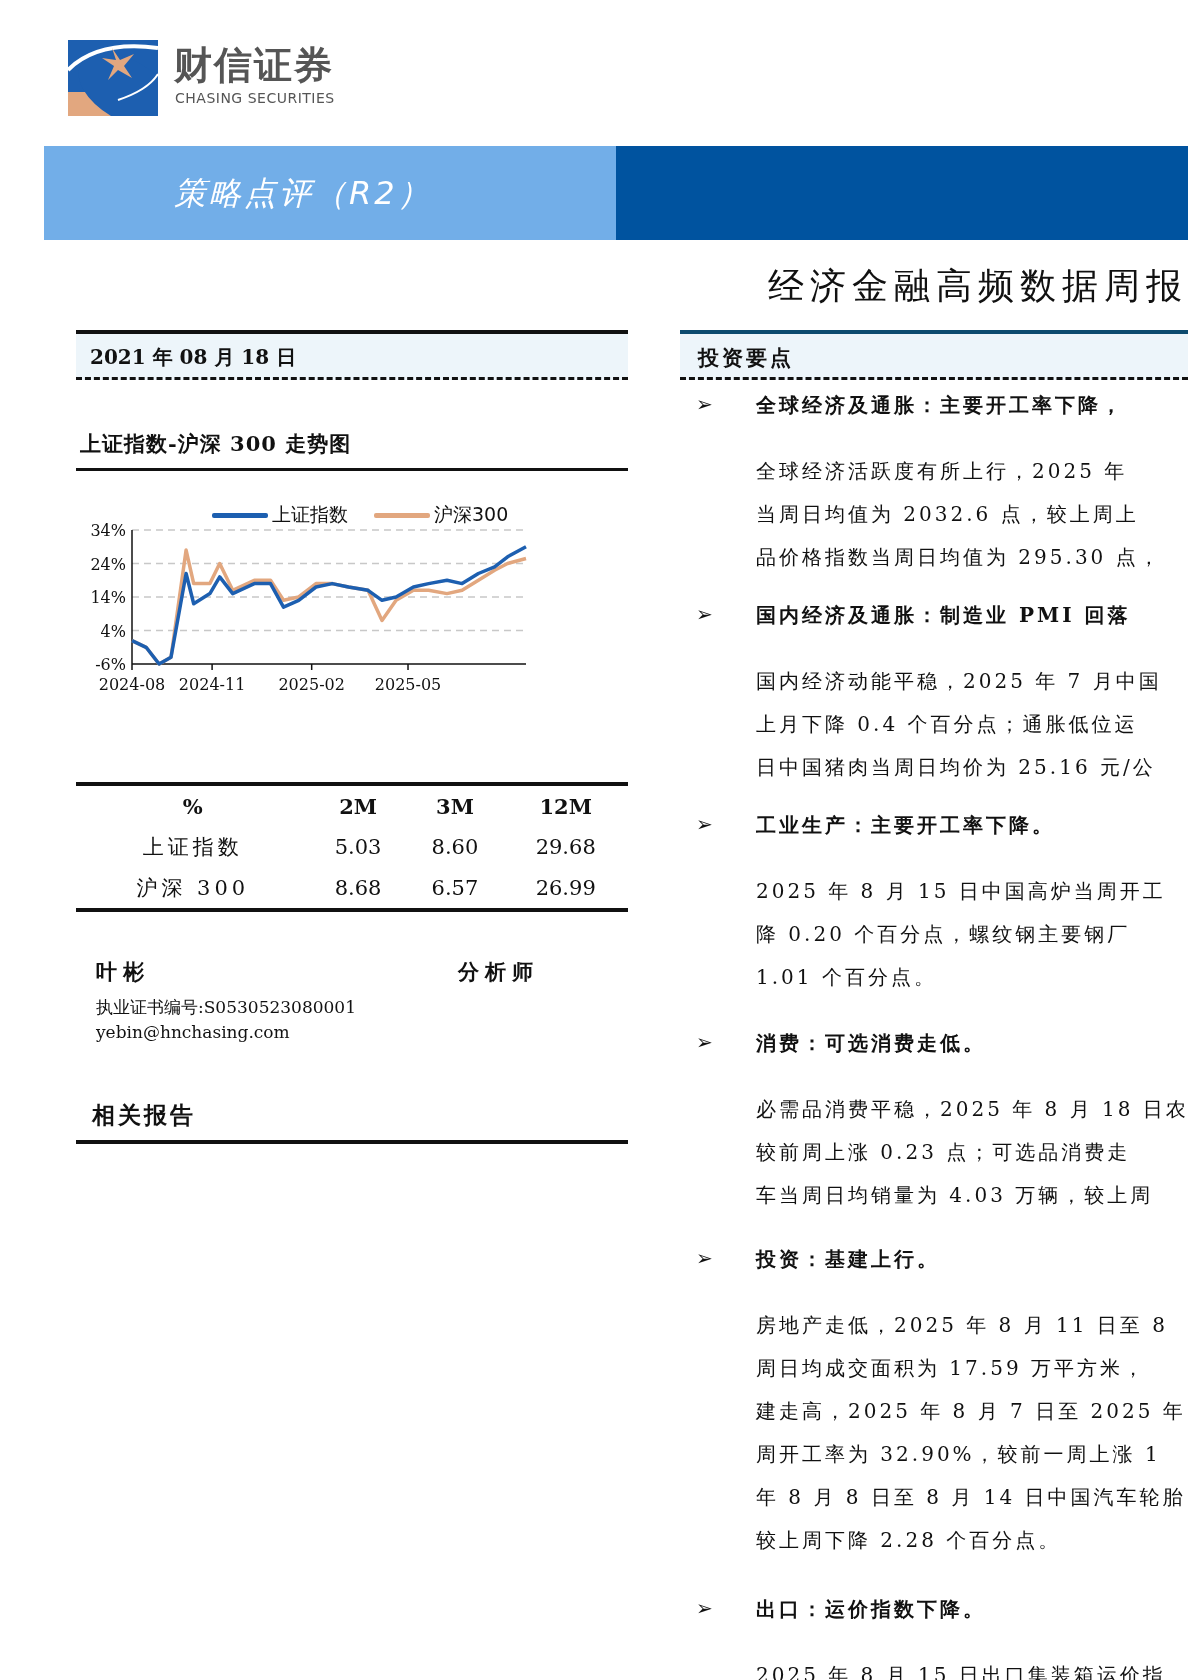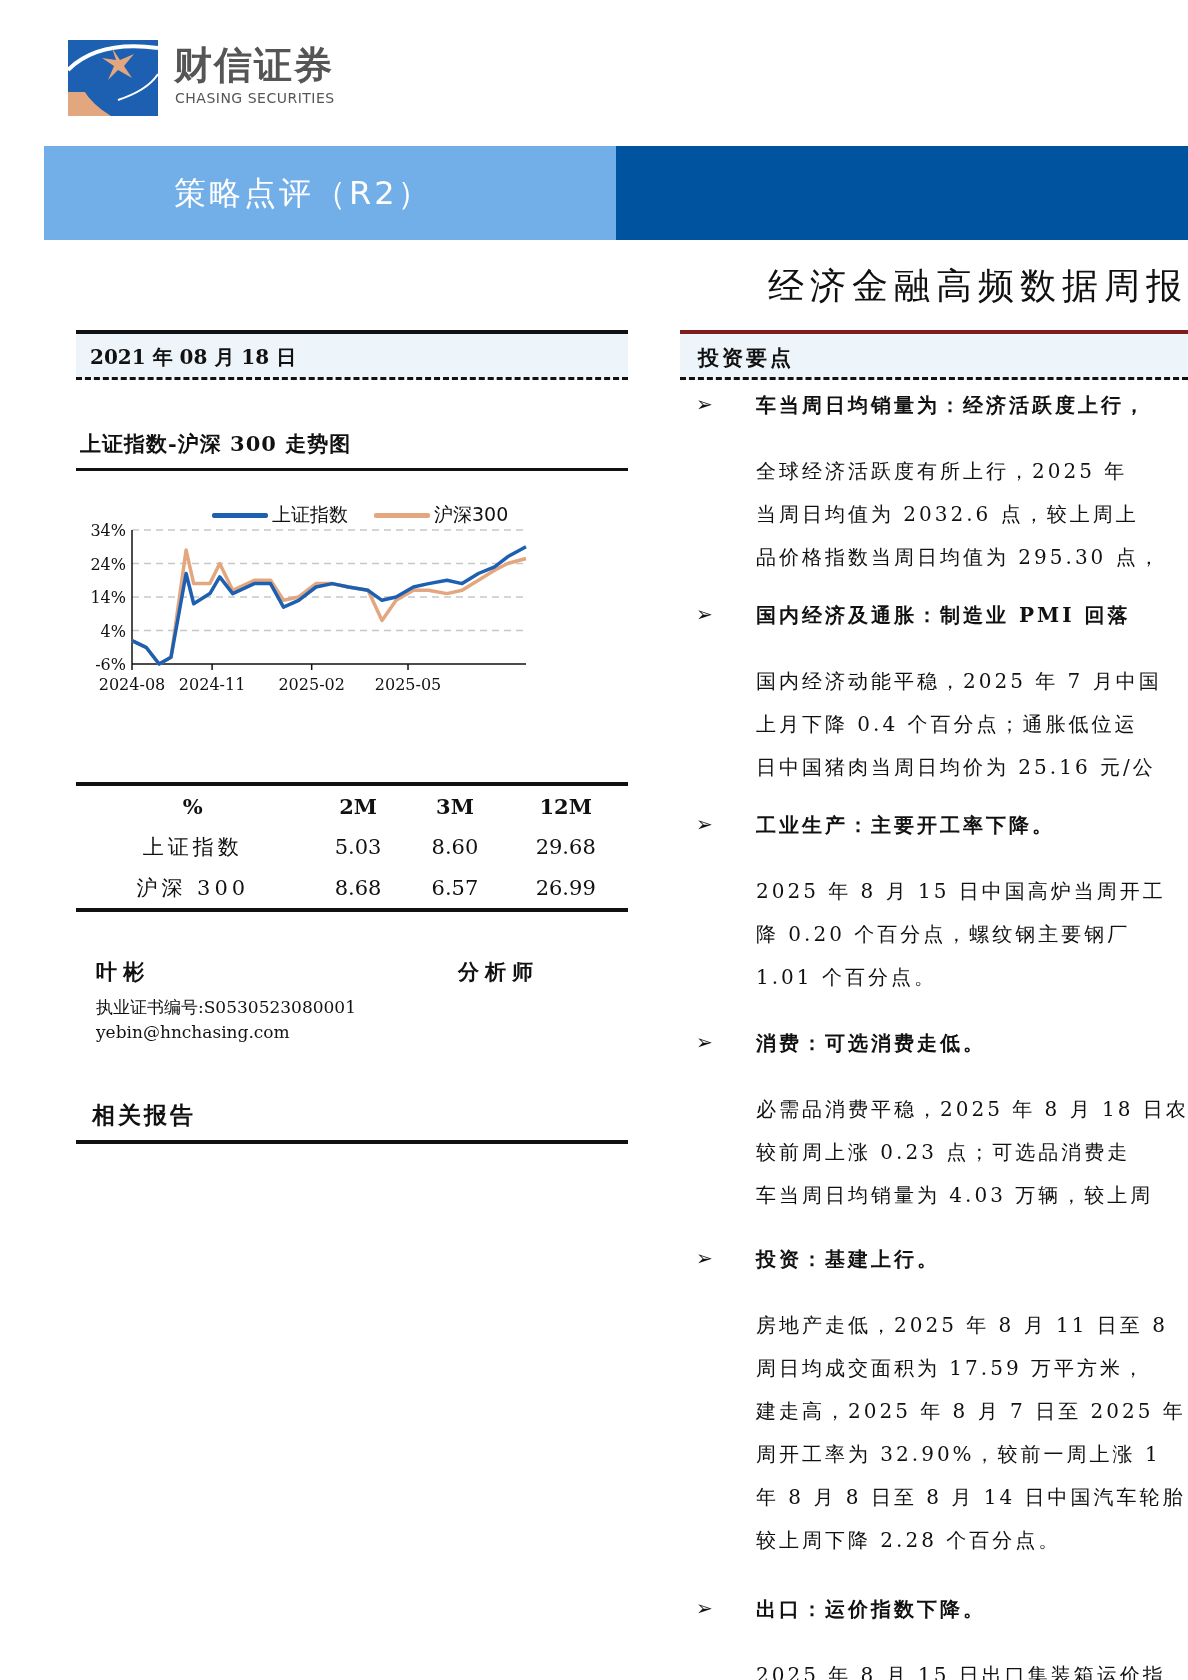--- a/index.html
+++ b/index.html
@@ -4,21 +4,21 @@
 <style>
   * { box-sizing: border-box; margin: 0; padding: 0; }
   html, body { width: 1188px; height: 1680px; background: #ffffff; overflow: hidden; }
   body { position: relative; font-family: "DejaVu Serif", "Liberation Serif", serif; color: #111; }
 
   .logo { position: absolute; left: 68px; top: 40px; width: 300px; height: 78px; }
   .logo-mark { position: absolute; left: 0; top: 0; width: 90px; height: 76px; }
   .logo-cn { position: absolute; left: 106px; top: 0px; font-family: "DejaVu Sans", sans-serif; font-size: 38px; color: #555; letter-spacing: 2px; font-weight: bold; }
   .logo-en { position: absolute; left: 107px; top: 50px; font-family: "DejaVu Sans", sans-serif; font-size: 14px; color: #555; letter-spacing: 0.5px; text-align: center; }
 
-  .banner { position: absolute; left: 44px; top: 146px; width: 1144px; height: 94px; }
+  .banner { position: absolute; left: 44px; top: 146px; width: 1144px; height: 94px; font-style: italic; }
   .banner-left { position: absolute; left: 0; top: 0; width: 572px; height: 94px; background: #72aee8; }
   .banner-right { position: absolute; left: 572px; top: 0; width: 572px; height: 94px; background: #00539f; }
   .banner-title { position: absolute; left: 130px; top: 26px; font-family: "DejaVu Sans", sans-serif; font-size: 32px; color: #fff; letter-spacing: 3px; }
 
   .report-title { position: absolute; left: 768px; top: 262px; font-family: "DejaVu Serif", serif; font-size: 36px; color: #111; letter-spacing: 6px; white-space: nowrap; }
 
   
   .date-box { position: absolute; left: 76px; top: 330px; width: 552px; height: 50px; background: #edf5fa; border-top: 4px solid #111; border-bottom: 3px dashed #111; }
   .date-text { position: absolute; left: 14px; top: 10px; font-size: 20px; font-weight: bold; }
 
@@ -37,21 +37,21 @@
 
   .analyst-name { position: absolute; left: 96px; top: 958px; font-size: 21px; font-weight: bold; letter-spacing: 6px; }
   .analyst-role { position: absolute; left: 458px; top: 958px; font-size: 21px; font-weight: bold; letter-spacing: 6px; }
   .analyst-cert { position: absolute; left: 96px; top: 996px; font-size: 17px; }
   .analyst-email { position: absolute; left: 96px; top: 1022px; font-size: 17px; }
 
   .related-title { position: absolute; left: 92px; top: 1100px; font-size: 23px; font-weight: bold; letter-spacing: 3px; }
   .related-line { position: absolute; left: 76px; top: 1140px; width: 552px; height: 4px; background: #111; }
 
   
-  .kp-box { position: absolute; left: 680px; top: 330px; width: 508px; height: 50px; background: #edf5fa; border-top: 4px solid #7f1d1d; border-bottom: 3px dashed #111; }
+  .kp-box { position: absolute; left: 680px; top: 330px; width: 508px; height: 50px; background: #edf5fa; border-top: 4px solid #0c4a6e; border-bottom: 3px dashed #111; }
   .kp-title { position: absolute; left: 18px; top: 10px; font-size: 21px; font-weight: bold; letter-spacing: 3px; }
 
   .section { position: absolute; left: 680px; width: 508px; }
   .bullet { position: absolute; left: 16px; top: 0; font-family: "DejaVu Sans", sans-serif; font-size: 20px; }
   .sec-head { position: absolute; left: 76px; top: 0; font-size: 20px; font-weight: bold; letter-spacing: 3px; white-space: nowrap; }
   .sec-body { position: absolute; left: 76px; top: 58px; width: 440px; font-size: 20px; line-height: 43px; letter-spacing: 3px; white-space: nowrap; }
   .sec-body div { white-space: nowrap; }
 </style>
 </head>
 <body>
@@ -153,21 +153,21 @@
 
 <div class="related-title">相关报告</div>
 <div class="related-line"></div>
 
 <div class="kp-box">
   <div class="kp-title">投资要点</div>
 </div>
 
 <div class="section" style="top:392px;">
   <span class="bullet">➢</span>
-  <div class="sec-head">车当周日均销量为：经济活跃度上行，</div>
+  <div class="sec-head">全球经济及通胀：主要开工率下降，</div>
   <div class="sec-body">
     <div>全球经济活跃度有所上行，2025 年</div>
     <div>当周日均值为 2032.6 点，较上周上</div>
     <div>品价格指数当周日均值为 295.30 点，</div>
   </div>
 </div>
 
 <div class="section" style="top:602px;">
   <span class="bullet">➢</span>
   <div class="sec-head">国内经济及通胀：制造业 PMI 回落</div>

